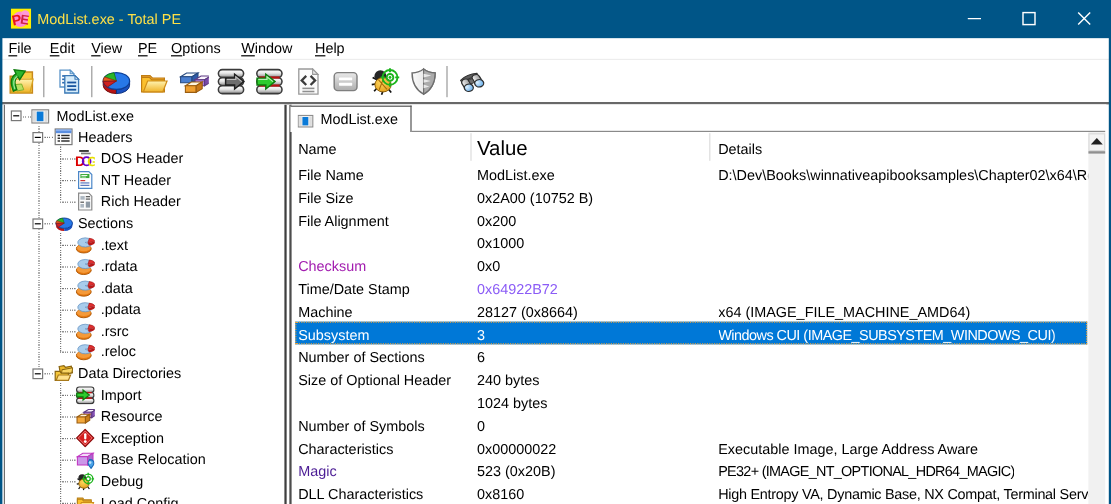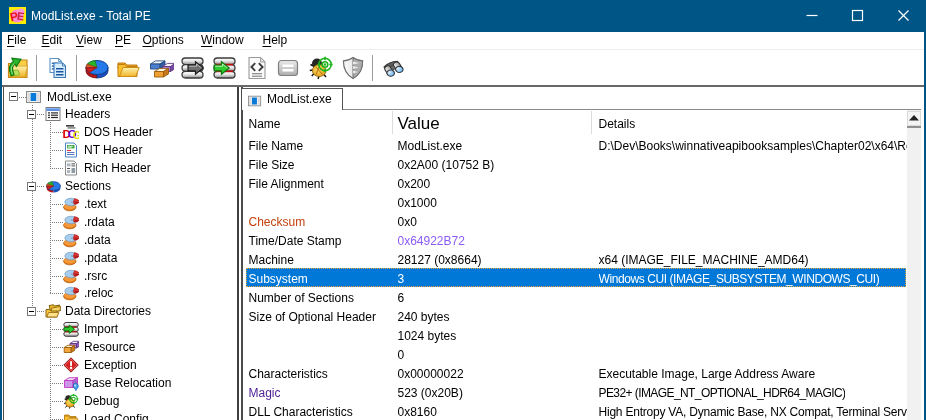--- a/index.html
+++ b/index.html
@@ -83,21 +83,21 @@
 <div class="abs" style="left:0;top:0;width:926px;height:32px;background:#005587">
 <div class="abs" style="left:9px;top:7px">
       <svg width="17" height="17" viewBox="0 0 17 17" style="">
 <rect x="0" y="0" width="17" height="17" fill="#ffee00"></rect>
 <circle cx="8" cy="9" r="6.5" fill="#ff8ad4"></circle>
 <circle cx="12" cy="5" r="3.5" fill="#ff9ad8"></circle>
 <text x="1" y="14" font-family="Liberation Sans, sans-serif" font-size="12" font-weight="bold" fill="#e81515" transform="rotate(-12 4 10)">P</text>
 <text x="8" y="13" font-family="Liberation Sans, sans-serif" font-size="11" font-weight="bold" fill="#cc2244" transform="rotate(8 11 9)">E</text>
 </svg>
     </div>
-<div class="abs" style="left:31px;top:0;height:32px;line-height:32px;color:#ffffff;font-size:12px">ModList.exe - Total PE</div>
+<div class="abs" style="left:31px;top:0;height:32px;line-height:32px;color:#fde047;font-size:12px">ModList.exe - Total PE</div>
 <svg class="abs" style="left:789px;top:0" width="137" height="32" viewBox="0 0 137 32">
       <line x1="17.5" y1="15.5" x2="28.5" y2="15.5" stroke="#fff" stroke-width="1.2"></line>
       <rect x="63.5" y="10.5" width="10" height="10" fill="none" stroke="#fff" stroke-width="1.2"></rect>
       <line x1="109.5" y1="10.5" x2="119.5" y2="20.5" stroke="#fff" stroke-width="1.2"></line>
       <line x1="119.5" y1="10.5" x2="109.5" y2="20.5" stroke="#fff" stroke-width="1.2"></line>
     </svg>
 </div>
 <div class="abs" style="left:0;top:32px;width:926px;height:18px;background:#fff">
 <span class="abs" style="left:7px;top:0;height:18px;line-height:17px;font-size:12px;color:#000"><u style="text-decoration-thickness:1px;text-underline-offset:2px">F</u>ile</span>
 <span class="abs" style="left:41.5px;top:0;height:18px;line-height:17px;font-size:12px;color:#000"><u style="text-decoration-thickness:1px;text-underline-offset:2px">E</u>dit</span>
@@ -478,36 +478,37 @@
 <div class="abs" style="left:156.5px;top:25.0px;height:23px;line-height:24px;font-size:17px;color:#000">Value</div>
 <div class="abs" style="left:357.5px;top:25.0px;height:23px;line-height:24px;font-size:12px;color:#000">Details</div>
 <div class="row-txt" style="left:7.5px;top:50.0px;color:#000">File Name</div>
 <div class="row-txt" style="left:156.5px;top:50.0px;color:#000">ModList.exe</div>
 <div class="row-txt" style="left:357.5px;top:50.0px;color:#000;max-width:308px;overflow:hidden">D:\Dev\Books\winnativeapibooksamples\Chapter02\x64\Release\ModList.exe</div>
 <div class="row-txt" style="left:7.5px;top:69.0px;color:#000">File Size</div>
 <div class="row-txt" style="left:156.5px;top:69.0px;color:#000">0x2A00 (10752 B)</div>
 <div class="row-txt" style="left:7.5px;top:88.0px;color:#000">File Alignment</div>
 <div class="row-txt" style="left:156.5px;top:88.0px;color:#000">0x200</div>
 <div class="row-txt" style="left:156.5px;top:107.0px;color:#000">0x1000</div>
-<div class="row-txt" style="left:7.5px;top:126.0px;color:#c2410c">Checksum</div>
+<div class="row-txt" style="left:7.5px;top:126.0px;color:#a21caf">Checksum</div>
 <div class="row-txt" style="left:156.5px;top:126.0px;color:#000">0x0</div>
 <div class="row-txt" style="left:7.5px;top:145.0px;color:#000">Time/Date Stamp</div>
 <div class="row-txt" style="left:156.5px;top:145.0px;color:#8b5cf6">0x64922B72</div>
 <div class="row-txt" style="left:7.5px;top:164.0px;color:#000">Machine</div>
 <div class="row-txt" style="left:156.5px;top:164.0px;color:#000">28127 (0x8664)</div>
 <div class="row-txt" style="left:357.5px;top:164.0px;color:#000;max-width:308px;overflow:hidden">x64 (IMAGE_FILE_MACHINE_AMD64)</div>
 <div class="abs" style="left:4.5px;top:181.3px;width:660px;height:19px;background:#0078d7;outline:1px dotted #e8a33d;outline-offset:-1px"></div>
 <div class="row-txt" style="left:7.5px;top:183.0px;color:#fff">Subsystem</div>
 <div class="row-txt" style="left:156.5px;top:183.0px;color:#fff">3</div>
 <div class="row-txt" style="left:7.5px;top:202.0px;color:#000">Number of Sections</div>
 <div class="row-txt" style="left:357.5px;top:183.0px;color:#fff;max-width:308px;overflow:hidden"><span style="letter-spacing:-0.42px">Windows CUI (IMAGE_SUBSYSTEM_WINDOWS_CUI)</span></div>
 <div class="row-txt" style="left:156.5px;top:202.0px;color:#000">6</div>
 <div class="row-txt" style="left:7.5px;top:221.0px;color:#000">Size of Optional Header</div>
 <div class="row-txt" style="left:156.5px;top:221.0px;color:#000">240 bytes</div>
 <div class="row-txt" style="left:156.5px;top:240.0px;color:#000">1024 bytes</div>
+<div class="row-txt" style="left:7.5px;top:259.0px;color:#000">Number of Symbols</div>
 <div class="row-txt" style="left:156.5px;top:259.0px;color:#000">0</div>
 <div class="row-txt" style="left:7.5px;top:278.0px;color:#000">Characteristics</div>
 <div class="row-txt" style="left:156.5px;top:278.0px;color:#000">0x00000022</div>
 <div class="row-txt" style="left:357.5px;top:278.0px;color:#000;max-width:308px;overflow:hidden">Executable Image, Large Address Aware</div>
 <div class="row-txt" style="left:7.5px;top:297.0px;color:#4c1d95">Magic</div>
 <div class="row-txt" style="left:156.5px;top:297.0px;color:#000">523 (0x20B)</div>
 <div class="row-txt" style="left:357.5px;top:297.0px;color:#000;max-width:308px;overflow:hidden"><span style="letter-spacing:-0.58px">PE32+ (IMAGE_NT_OPTIONAL_HDR64_MAGIC)</span></div>
 <div class="row-txt" style="left:7.5px;top:316.0px;color:#000">DLL Characteristics</div>
 <div class="row-txt" style="left:156.5px;top:316.0px;color:#000">0x8160</div>
 <div class="row-txt" style="left:357.5px;top:316.0px;color:#000;max-width:308px;overflow:hidden"><span style="letter-spacing:-0.22px">High Entropy VA, Dynamic Base, NX Compat, Terminal Server Aware</span></div>

